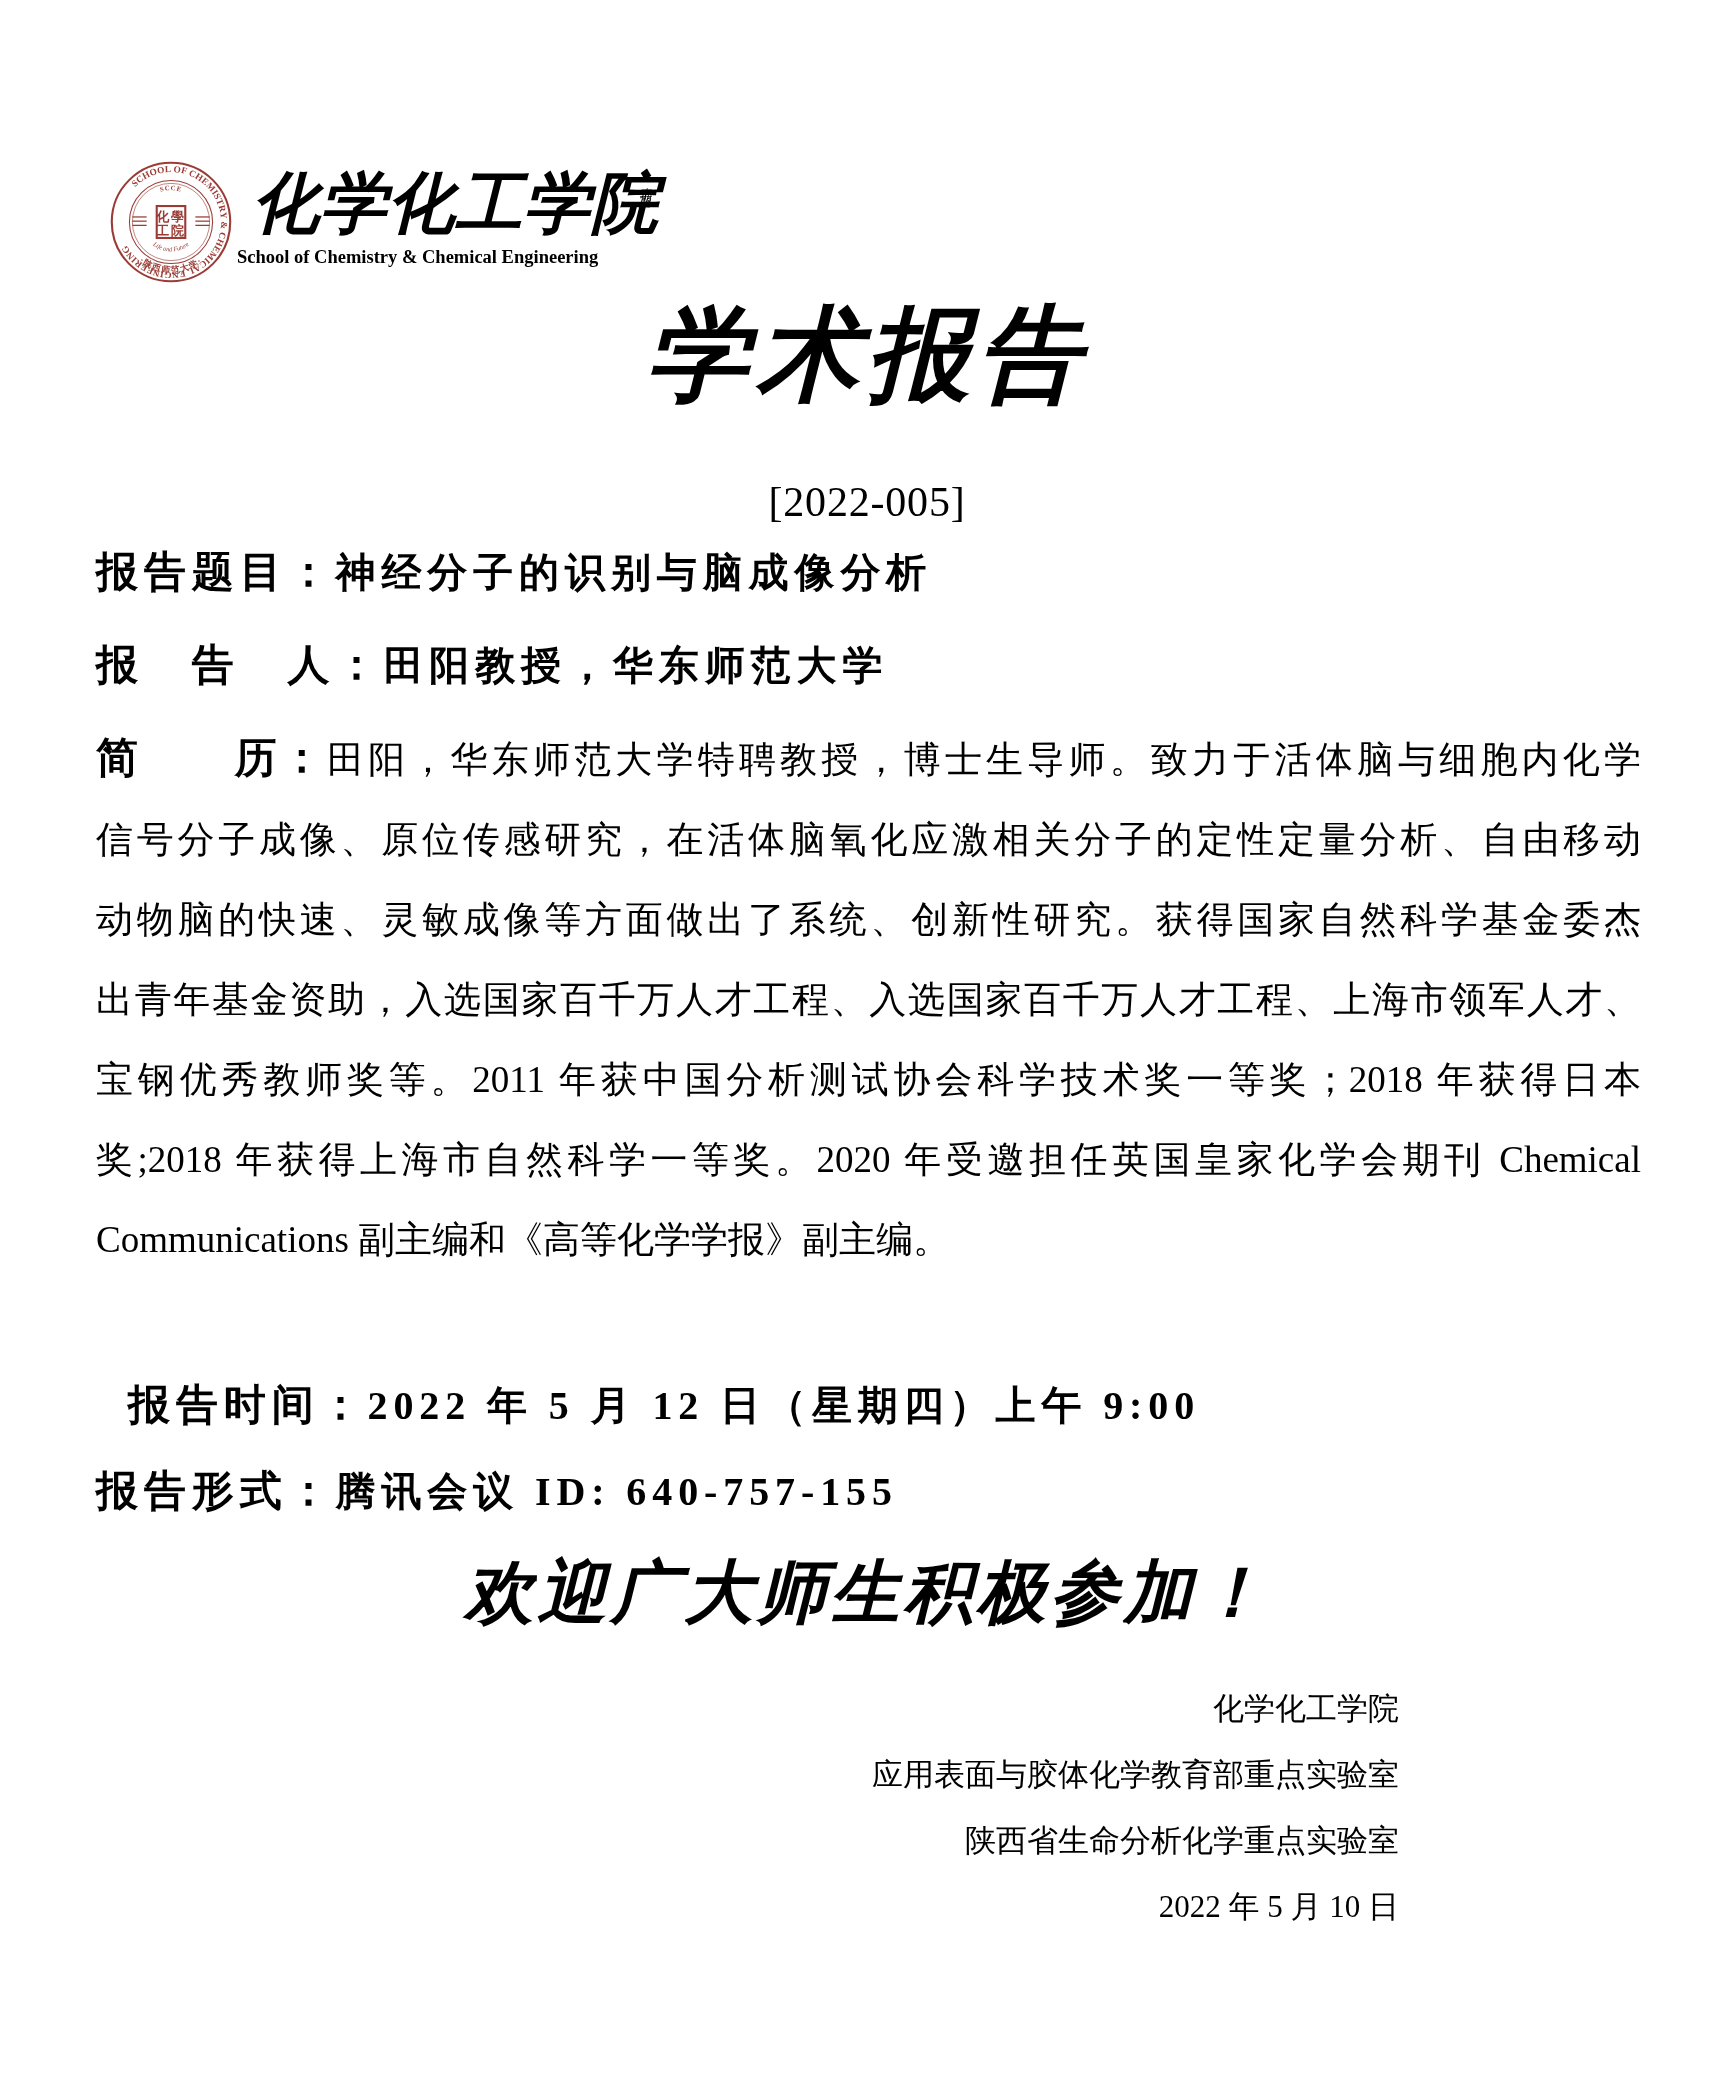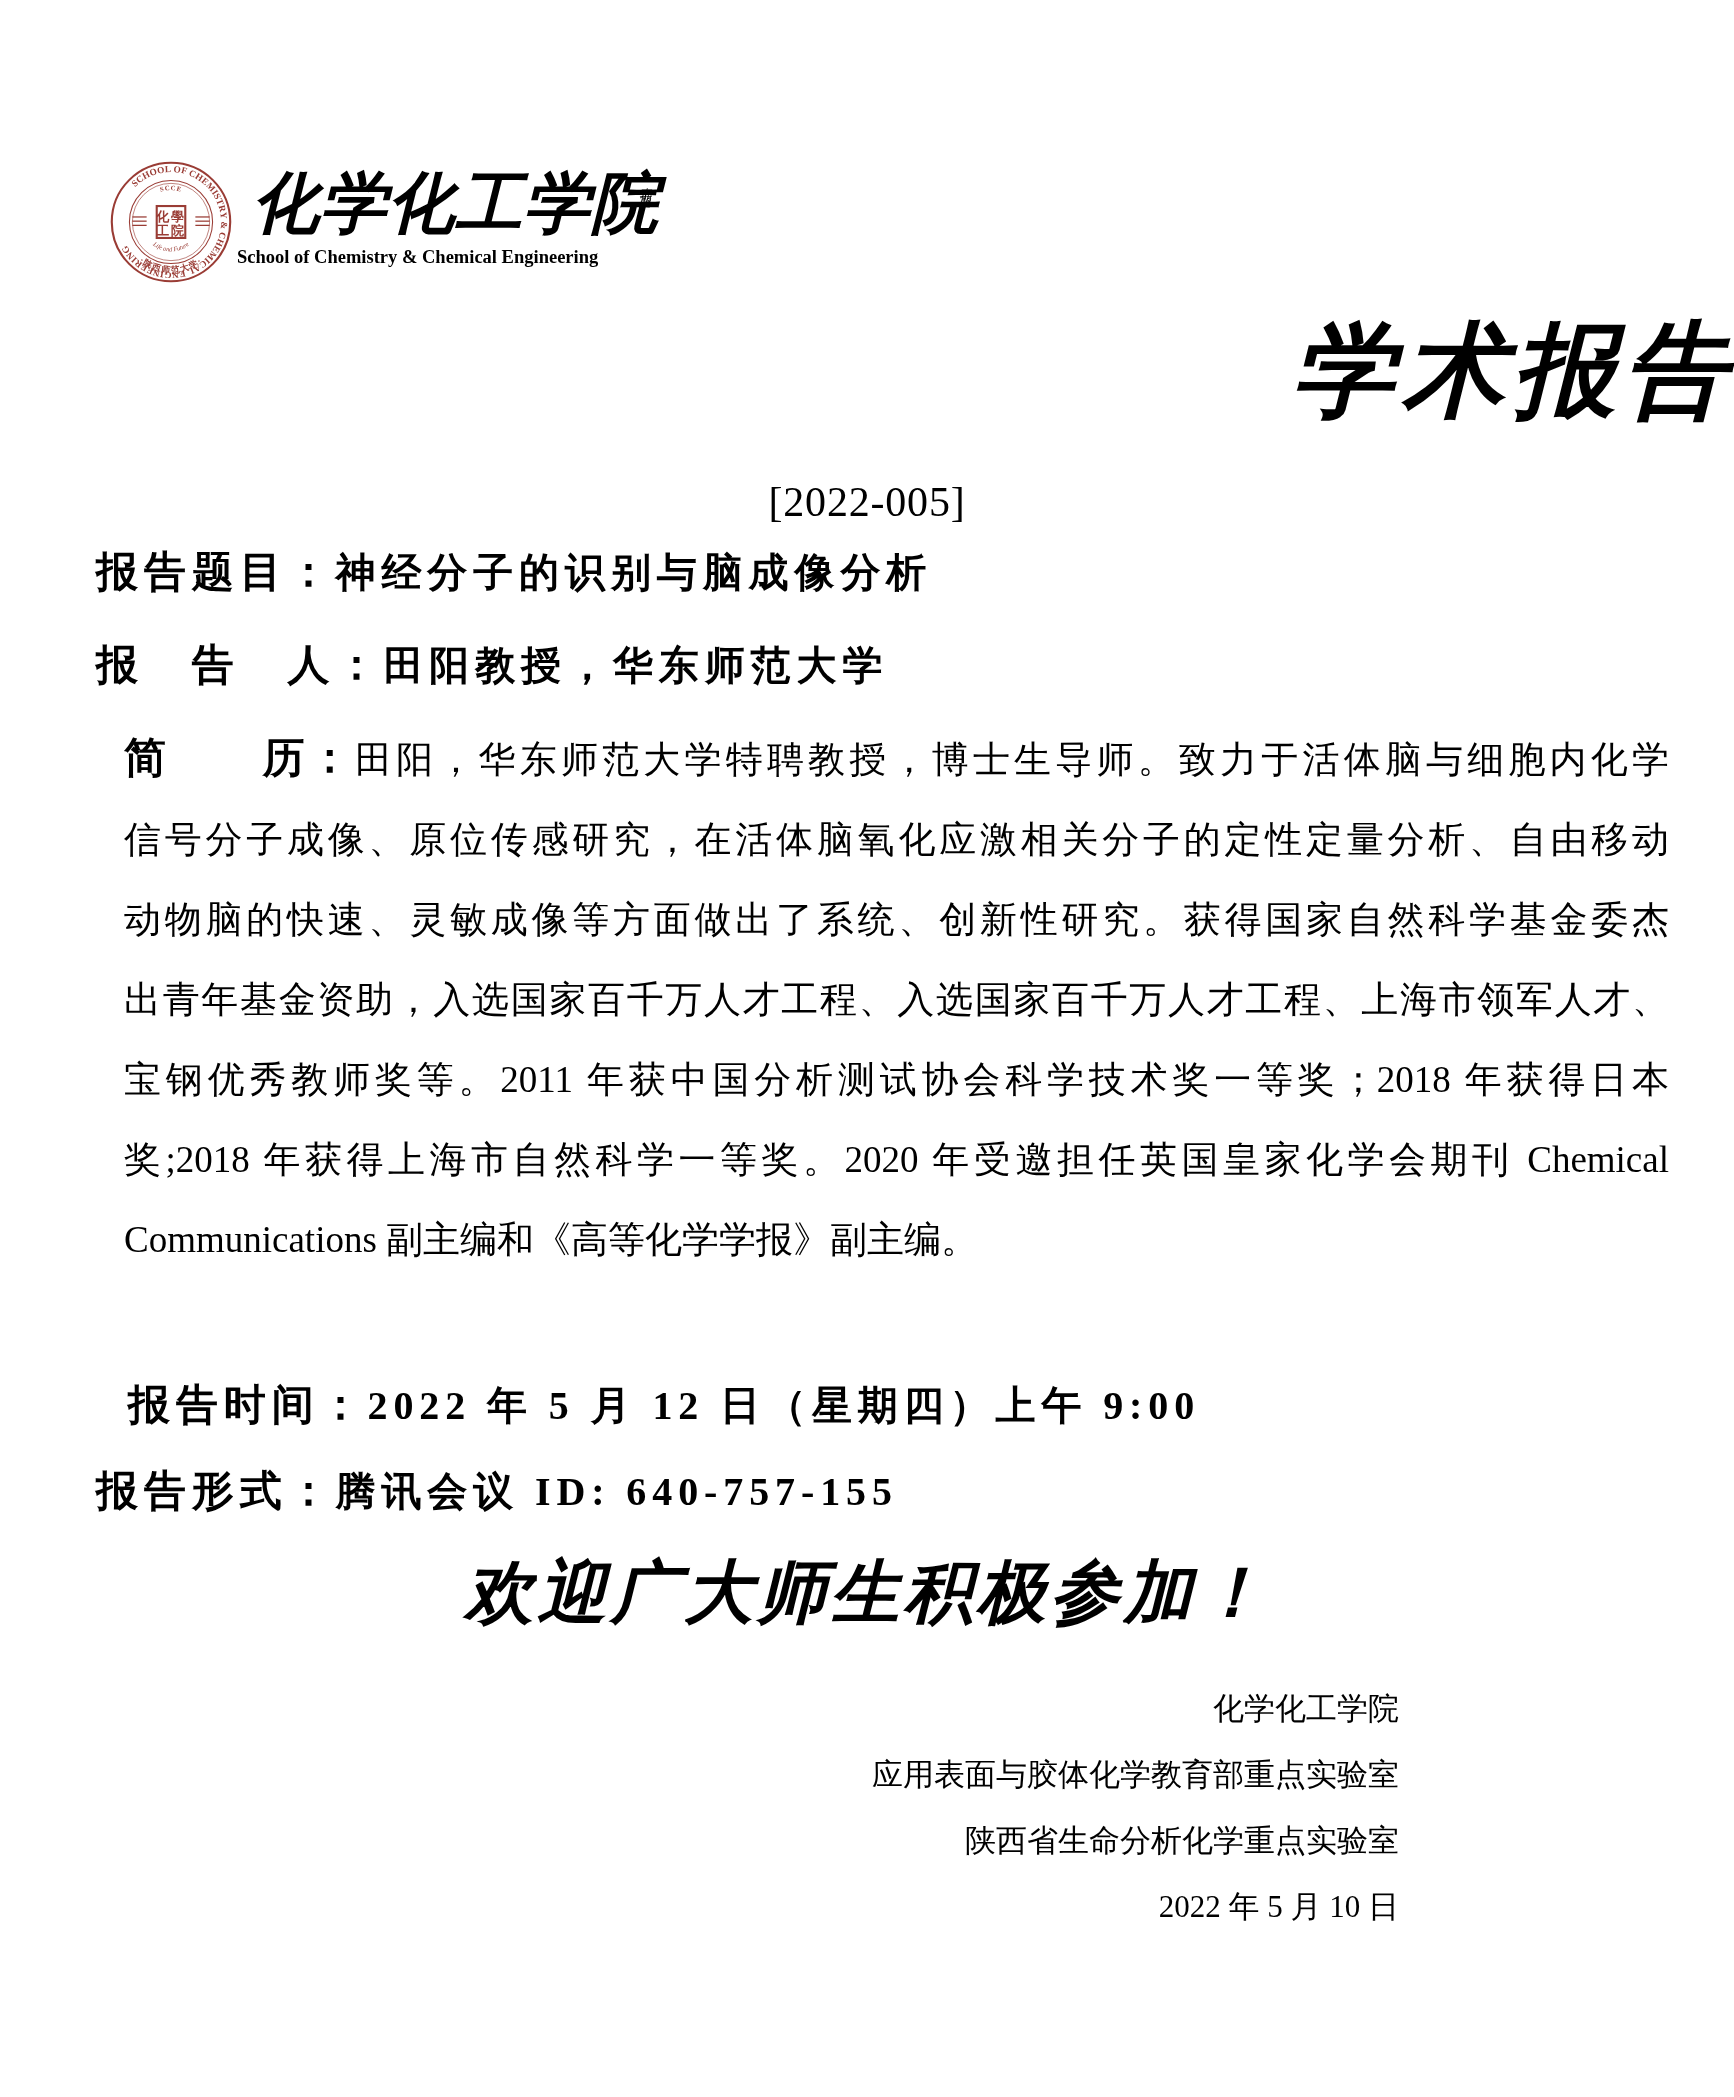--- a/index.html
+++ b/index.html
@@ -15,42 +15,42 @@
   }
   .logo-sub{
     position:absolute;left:237px;top:247px;font-size:18.5px;font-weight:700;white-space:nowrap;
   }
   .logo-sign{
     position:absolute;left:636px;top:178px;writing-mode:vertical-rl;
     font-size:12px;line-height:17px;letter-spacing:4.2px;font-style:italic;
   }
   
   .doc-title{
-    position:absolute;top:312px;left:0;width:100%;text-align:right;
+    position:absolute;top:296px;left:0;width:100%;text-align:center;
     font-size:103px;font-weight:900;font-style:italic;letter-spacing:7.6px;line-height:1.15;
     white-space:nowrap;
   }
   .doc-serial{
     position:absolute;top:478px;left:0;width:100%;text-align:center;
     font-size:42px;line-height:1.15;letter-spacing:0.8px;
   }
   
   .hline{
     position:absolute;left:96px;font-size:42px;font-weight:700;line-height:1.2;
     letter-spacing:5.9px;white-space:nowrap;
   }
   .hline .val{font-size:40px;}
   .h-topic{top:547px;}
   .h-speaker{top:640px;}
   .h-time{top:1380px;margin-left:32px;}
   .h-format{top:1466px;}
   
   .bio{
     position:absolute;left:96px;top:718px;width:1545px;
-    font-size:37px;line-height:80px;margin-left:28px;
+    font-size:37px;line-height:80px;
   }
   .bio .bl{width:100%;}
   .bio .jl{text-align:justify;text-align-last:justify;}
   .bio .last{text-align:left;}
   .bio .lab{font-weight:700;font-size:42px;}
   
   .welcome{
     position:absolute;top:1552px;left:0;width:100%;text-align:center;
     font-size:69px;font-weight:900;font-style:italic;letter-spacing:4.2px;line-height:1.2;
     white-space:nowrap;

